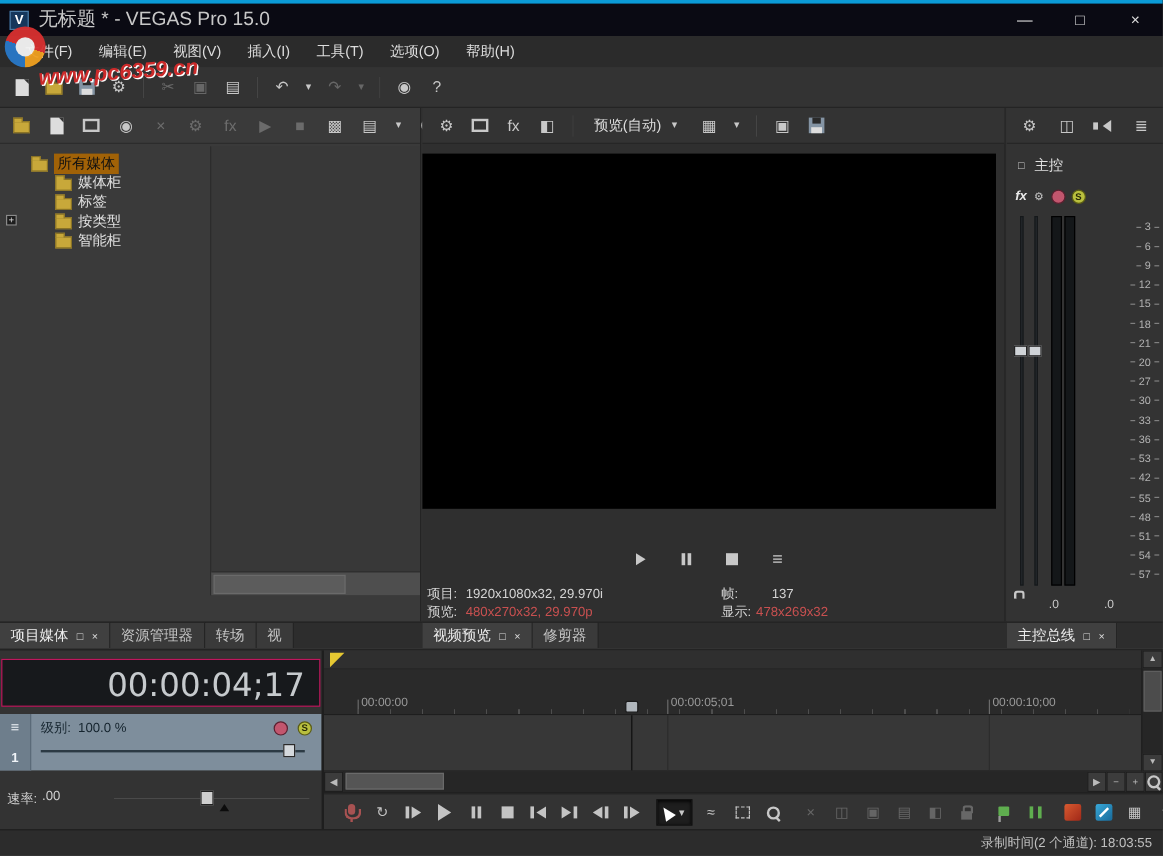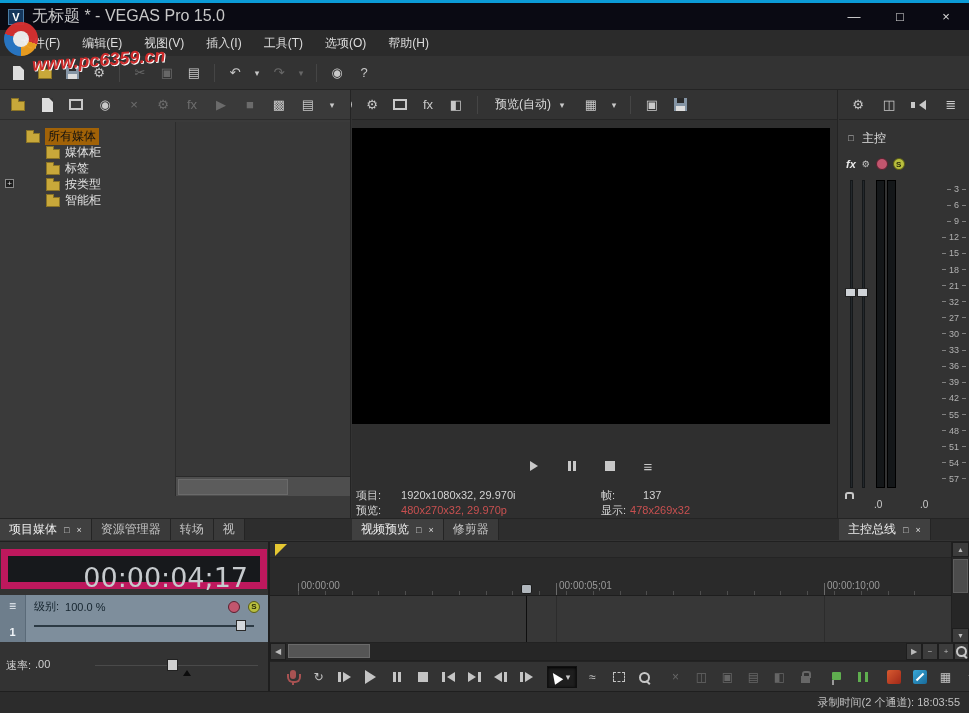--- a/index.html
+++ b/index.html
@@ -71,21 +71,21 @@
 .list-hthumb{position:absolute;left:2px;top:2px;width:110px;height:16px;background:#5c5c5c;border:1px solid #6a6a6a}
 
 .panel-center{position:absolute;left:352px;top:90px;width:486px;height:428px;background:#2f2f2f;border-right:1px solid #242424}
 .pv-toolbar{height:30px;display:flex;align-items:center;gap:8px;padding:0 10px;border-bottom:1px solid #262626;background:#333}
 .pv-dd{display:flex;align-items:center;gap:6px;padding:2px 6px;color:#ddd}
 .video-area{position:absolute;left:0;top:38px;width:478px;height:296px;background:#000}
 .pv-transport{position:absolute;left:0;top:366px;width:478px;display:flex;align-items:center;justify-content:center;gap:18px;color:#c4c4c4}
 .pv-transport .gbtn{font-size:15px}
 .pv-info{position:absolute;left:4px;top:398px;width:470px;font-size:11px;color:#d4d4d4;line-height:15px}
 .pv-info .row{display:flex}
-.pv-info .cell-l{width:245px;display:flex;gap:20px}
+.pv-info .cell-l{width:245px;display:flex;gap:7px}
 .pv-info .cell-r{display:flex;gap:4px}
 .red{color:#c85050}
 .frame-val{margin-left:24px}
 
 .panel-right{position:absolute;left:839px;top:90px;width:130px;height:428px;background:#333}
 .mx-toolbar{height:30px;display:flex;align-items:center;gap:11px;padding:0 9px;border-bottom:1px solid #262626}
 .bus-row{display:flex;align-items:center;gap:6px;padding:8px 7px 0;color:#e0e0e0}
 .fx-row{display:flex;align-items:center;gap:5px;padding:6px 7px 0}
 .fx-txt{font-style:italic;font-weight:bold;font-size:11px;color:#e8e8e8}
 .meter-wrap{position:absolute;left:0;right:0;top:78px;bottom:26px}
@@ -104,21 +104,21 @@
 .tabs.t-left{left:0;width:352px}
 .tabs.t-center{left:352px;width:487px}
 .tabs.t-right{left:839px;width:130px}
 .tab{display:flex;align-items:center;gap:7px;padding:0 9px;background:#3a3a3a;border-right:1px solid #242424;color:#c4c4c4;white-space:nowrap}
 .tab.active{background:#404040;color:#eee}
 .tab-ico{font-size:9px;color:#d8d8d8}
 
 
 .bottom{position:absolute;left:0;top:541px;width:969px;height:150px;background:#333;border-top:1px solid #202020}
 .b-left{position:absolute;left:0;top:0;width:268px;height:150px}
-.tc-box{position:absolute;left:1px;top:7px;width:266px;height:40px;background:#17191c;border:7px solid #be185d;color:#c6cacd;font-size:27px;text-align:right;line-height:43px;padding-right:12px;font-family:"DejaVu Sans",sans-serif}
+.tc-box{position:absolute;left:1px;top:7px;width:266px;height:40px;background:#17191c;border:1px solid #be185d;color:#c6cacd;font-size:27px;text-align:right;line-height:43px;padding-right:12px;font-family:"DejaVu Sans",sans-serif}
 .track-header{position:absolute;left:0;top:53px;width:268px;height:47px;background:#7e8e9c;display:flex}
 .th-gutter{width:26px;background:#6e7e8c;border-right:1px solid #5a6a78;display:flex;flex-direction:column;align-items:center;justify-content:space-between;padding:4px 0;color:#eef2f6}
 .th-num{font-size:11px;font-weight:bold;color:#f0f4f8}
 .th-main{flex:1;position:relative;padding:4px 8px}
 .th-row1{display:flex;align-items:center;gap:6px;color:#15242e;font-size:11px}
 .th-icons{margin-left:auto;display:flex;gap:8px}
 .th-slider{position:absolute;left:8px;right:14px;top:30px;height:2px;background:#2c3a44}
 .th-thumb{position:absolute;right:22px;top:25px;width:10px;height:11px;background:#d4d8dc;border:1px solid #2a2a2a}
 .rate-row{position:absolute;left:0;top:112px;width:268px;height:26px;color:#cfcfcf;font-size:11px}
 .rate-lbl{position:absolute;left:6px;top:4px;display:flex;gap:4px}
@@ -363,26 +363,26 @@
       <div class="meter-bar" style="left:48px"></div>
       <div class="scale">
 
       <span class="scale-row">3</span>
           <span class="scale-row">6</span>
           <span class="scale-row">9</span>
           <span class="scale-row">12</span>
           <span class="scale-row">15</span>
           <span class="scale-row">18</span>
           <span class="scale-row">21</span>
-          <span class="scale-row">32</span>
+          <span class="scale-row">20</span>
           <span class="scale-row">27</span>
           <span class="scale-row">30</span>
           <span class="scale-row">33</span>
           <span class="scale-row">36</span>
-          <span class="scale-row">39</span>
+          <span class="scale-row">53</span>
           <span class="scale-row">42</span>
           <span class="scale-row">55</span>
           <span class="scale-row">48</span>
           <span class="scale-row">51</span>
           <span class="scale-row">54</span>
           <span class="scale-row">57</span>
         </div>
     </div>
     <div class="mx-bottom">
       <i class="i-lock"></i>

